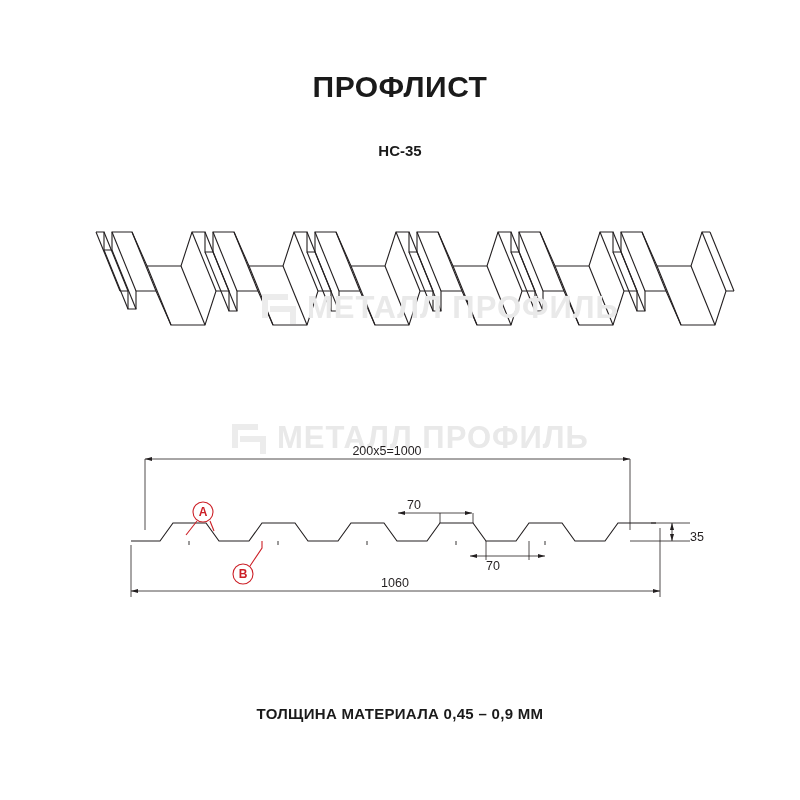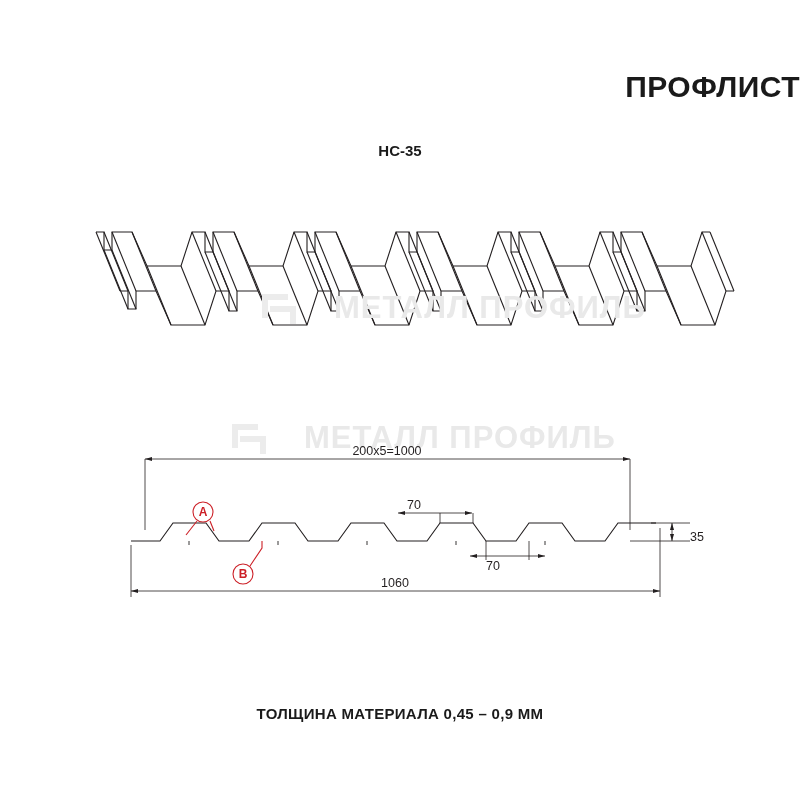--- a/index.html
+++ b/index.html
@@ -18,21 +18,21 @@
   .page {
     position: absolute;
     inset: 0;
   }
   
   .title {
     position: absolute;
     top: 70px;
     left: 0;
     width: 800px;
-    text-align: right;
+    text-align: center;
     font-size: 30px;
     font-weight: bold;
     letter-spacing: 0.5px;
     color: #1a1a1a;
   }
   .subtitle {
     position: absolute;
     top: 118px;
     left: 0;
     width: 800px;
@@ -57,21 +57,21 @@
   .wm {
     position: absolute;
     pointer-events: none;
     color: #e9e9e9;
     font-size: 31px;
     font-weight: bold;
     letter-spacing: 1px;
     white-space: nowrap;
     display: flex;
     align-items: center;
-    gap: 28px;
+    gap: 1px;
   }
   .wm .wm-logo {
     position: relative;
     width: 44px;
     height: 36px;
     flex: none;
   }
   .wm .wm-logo i {
     position: absolute;
     background: #ececec;

